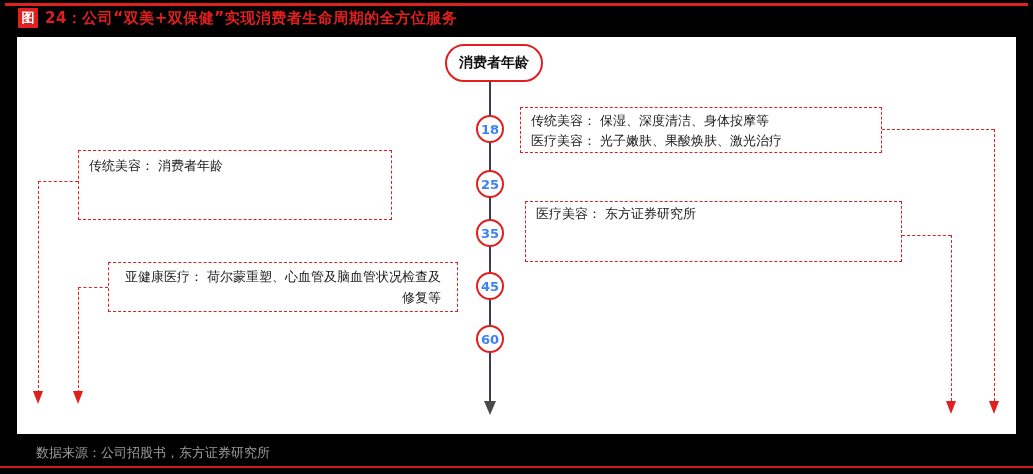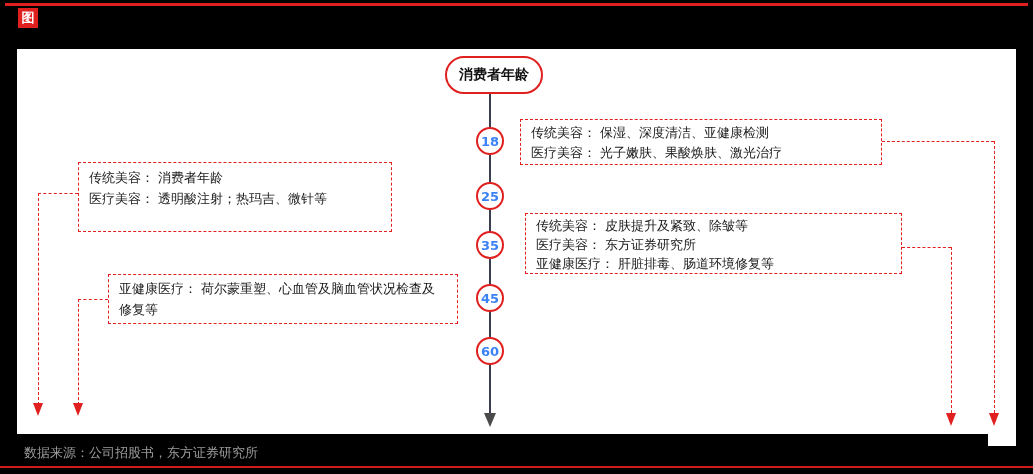--- a/index.html
+++ b/index.html
@@ -5,85 +5,83 @@
   html,body{margin:0;padding:0;background:#000;}
   .canvas{
     position:relative;width:1033px;height:474px;background:#000;overflow:hidden;
     font-family:"DejaVu Sans","Liberation Sans",sans-serif;
   }
   .top-red-line{position:absolute;left:5px;top:3px;width:1023px;height:3px;background:#e01f1f;}
   .title-row{position:absolute;left:18px;top:8px;display:flex;align-items:center;}
   .title-badge{width:20px;height:20px;background:#e01f1f;color:#fff;font-size:13px;font-weight:700;
     display:flex;align-items:center;justify-content:center;flex:0 0 auto;}
   .title-text{color:#e01f1f;font-size:15px;font-weight:700;margin-left:7px;letter-spacing:.5px;white-space:nowrap;}
-  .figure-area{position:absolute;left:17px;top:37px;width:999px;height:397px;background:#fff;margin-top:12px;}
+  .figure-area{position:absolute;left:17px;top:37px;width:999px;height:397px;background:#fff;}
 
   .age-pill{position:absolute;left:428px;top:7px;width:98px;height:38px;border:2px solid #e01f1f;
     border-radius:20px;background:#fff;display:flex;align-items:center;justify-content:center;
     font-size:14px;font-weight:700;color:#111;box-sizing:border-box;}
   .timeline-line{position:absolute;left:472px;top:45px;width:2px;height:323px;background:#3d3d52;}
   .timeline-arrow{position:absolute;left:467px;top:364px;width:0;height:0;
     border-left:6px solid transparent;border-right:6px solid transparent;border-top:14px solid #4a4a4a;}
   .age-circle{position:absolute;left:459px;width:28px;height:28px;border:2px solid #e01f1f;border-radius:50%;
     background:#fff;display:flex;align-items:center;justify-content:center;
     font-size:13px;font-weight:700;color:#3b82f6;box-sizing:border-box;}
 
   .svc-box{position:absolute;border:1.5px dashed #e01f1f;background:#fff;box-sizing:border-box;
     color:#1a1a1a;font-size:13px;}
   .svc-box .line b{font-weight:400;margin-right:4px;}
   .box-right-top{left:503px;top:70px;width:362px;height:46px;padding:3px 10px;line-height:20px;}
   .box-left-top{left:61px;top:113px;width:314px;height:70px;padding:4px 10px;line-height:21px;}
   .box-right-mid{left:508px;top:164px;width:377px;height:61px;padding:2px 10px;line-height:19px;}
-  .box-left-bottom{left:91px;top:225px;width:350px;height:50px;padding:3px 10px;line-height:21px;}
+  .box-left-bottom{left:91px;top:225px;width:350px;height:50px;padding:3px 16px;line-height:21px;text-align:right;}
 
   .conn-h{position:absolute;height:0;border-top:1.5px dashed #e01f1f;}
   .conn-v{position:absolute;width:0;border-left:1.5px dashed #e01f1f;}
   .conn-arrow{position:absolute;width:0;height:0;
     border-left:5.5px solid transparent;border-right:5.5px solid transparent;border-top:13px solid #e01f1f;}
 
-  .footer{position:absolute;left:4px;top:434px;width:984px;height:40px;background:#000;}
+  .footer{position:absolute;left:16px;top:434px;width:984px;height:40px;background:#000;}
   .footer-text{position:absolute;left:20px;top:10px;color:#9c9c9c;font-size:13px;}
   .footer-red-line{position:absolute;left:0;top:466px;width:1033px;height:2px;background:#cf1a1a;}
 </style>
 </head>
 <body>
 
 <div class="canvas">
 
   <div class="top-red-line"></div>
 
   <div class="title-row">
     <div class="title-badge">图</div>
+    <div class="title-text">24：公司“双美+双保健”实现消费者生命周期的全方位服务</div>
   </div>
 
   <div class="figure-area">
 
     <div class="age-pill">消费者年龄</div>
     <div class="timeline-line"></div>
     <div class="timeline-arrow"></div>
     <div class="age-circle" style="top:78px">18</div>
     <div class="age-circle" style="top:133px">25</div>
     <div class="age-circle" style="top:182px">35</div>
     <div class="age-circle" style="top:235px">45</div>
     <div class="age-circle" style="top:288px">60</div>
 
     <div class="svc-box box-right-top">
-      <div class="line"><b>传统美容：</b><span>保湿、深度清洁、亚健康检测</span></div>
+      <div class="line"><b>传统美容：</b><span>保湿、深度清洁、身体按摩等</span></div>
       <div class="line"><b>医疗美容：</b><span>光子嫩肤、果酸焕肤、激光治疗</span></div>
     </div>
 
     <div class="svc-box box-left-top">
       <div class="line"><b>传统美容：</b><span>消费者年龄</span></div>
-      <div class="line"><b>医疗美容：</b><span>透明酸注射；热玛吉、微针等</span></div>
     </div>
 
     <div class="svc-box box-right-mid">
-      <div class="line"><b>传统美容：</b><span>皮肤提升及紧致、除皱等</span></div>
       <div class="line"><b>医疗美容：</b><span>东方证券研究所</span></div>
-      <div class="line"><b>亚健康医疗：</b><span>肝脏排毒、肠道环境修复等</span></div>
     </div>
 
     <div class="svc-box box-left-bottom">
       <div class="line"><b>亚健康医疗：</b><span>荷尔蒙重塑、心血管及脑血管状况检查及修复等</span></div>
     </div>
 
     <div class="conn-h" style="left:21px;top:144px;width:40px"></div>
     <div class="conn-v" style="left:21px;top:144px;height:212px"></div>
     <div class="conn-arrow" style="left:16px;top:354px"></div>
 

